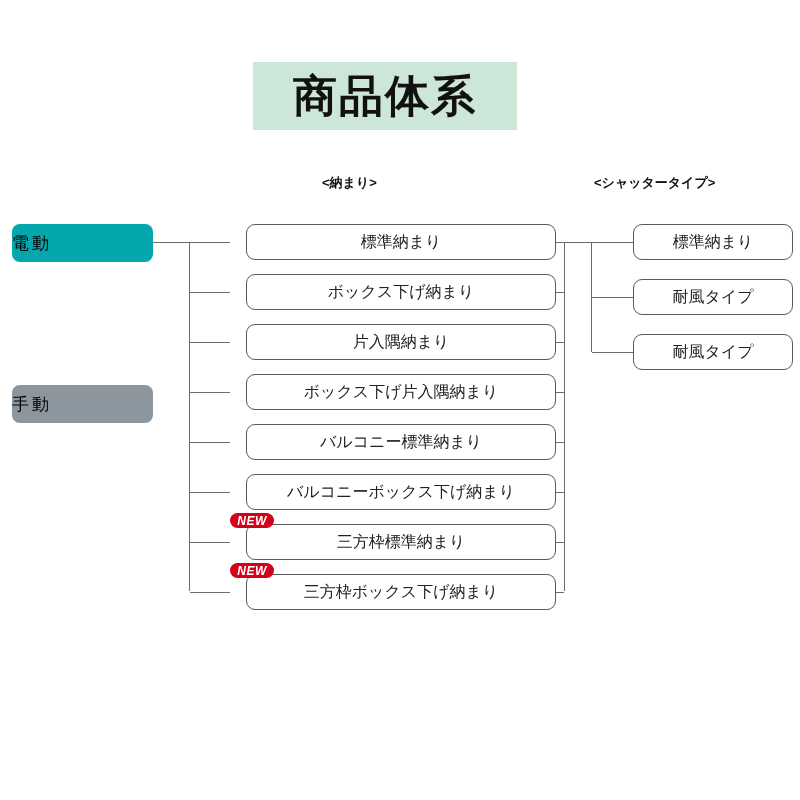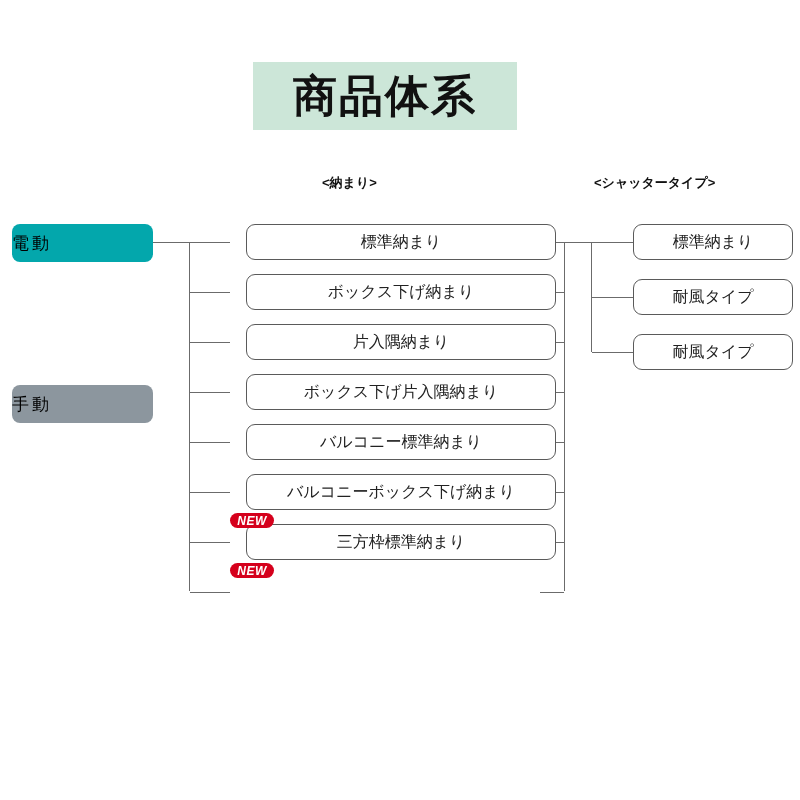--- a/index.html
+++ b/index.html
@@ -198,20 +198,23 @@
   </div>
   <div class="node center" style="top:424px;">
     <span>バルコニー標準納まり</span>
   </div>
   <div class="node center" style="top:474px;">
     <span>バルコニーボックス下げ納まり</span>
   </div>
   <div class="node center" style="top:524px;">
     <span>三方枠標準納まり</span>
   </div>
+  <div class="node center" style="top:574px;">
+    <span>三方枠ボックス下げ納まり</span>
+  </div>
 
   <div class="new-badge" style="left:230px; top:513px;">NEW</div>
   <div class="new-badge" style="left:230px; top:563px;">NEW</div>
 
   <div class="node right" style="top:224px;">
     <span>標準納まり</span>
   </div>
   <div class="node right" style="top:279px;">
     <span>耐風タイプ</span>
   </div>

